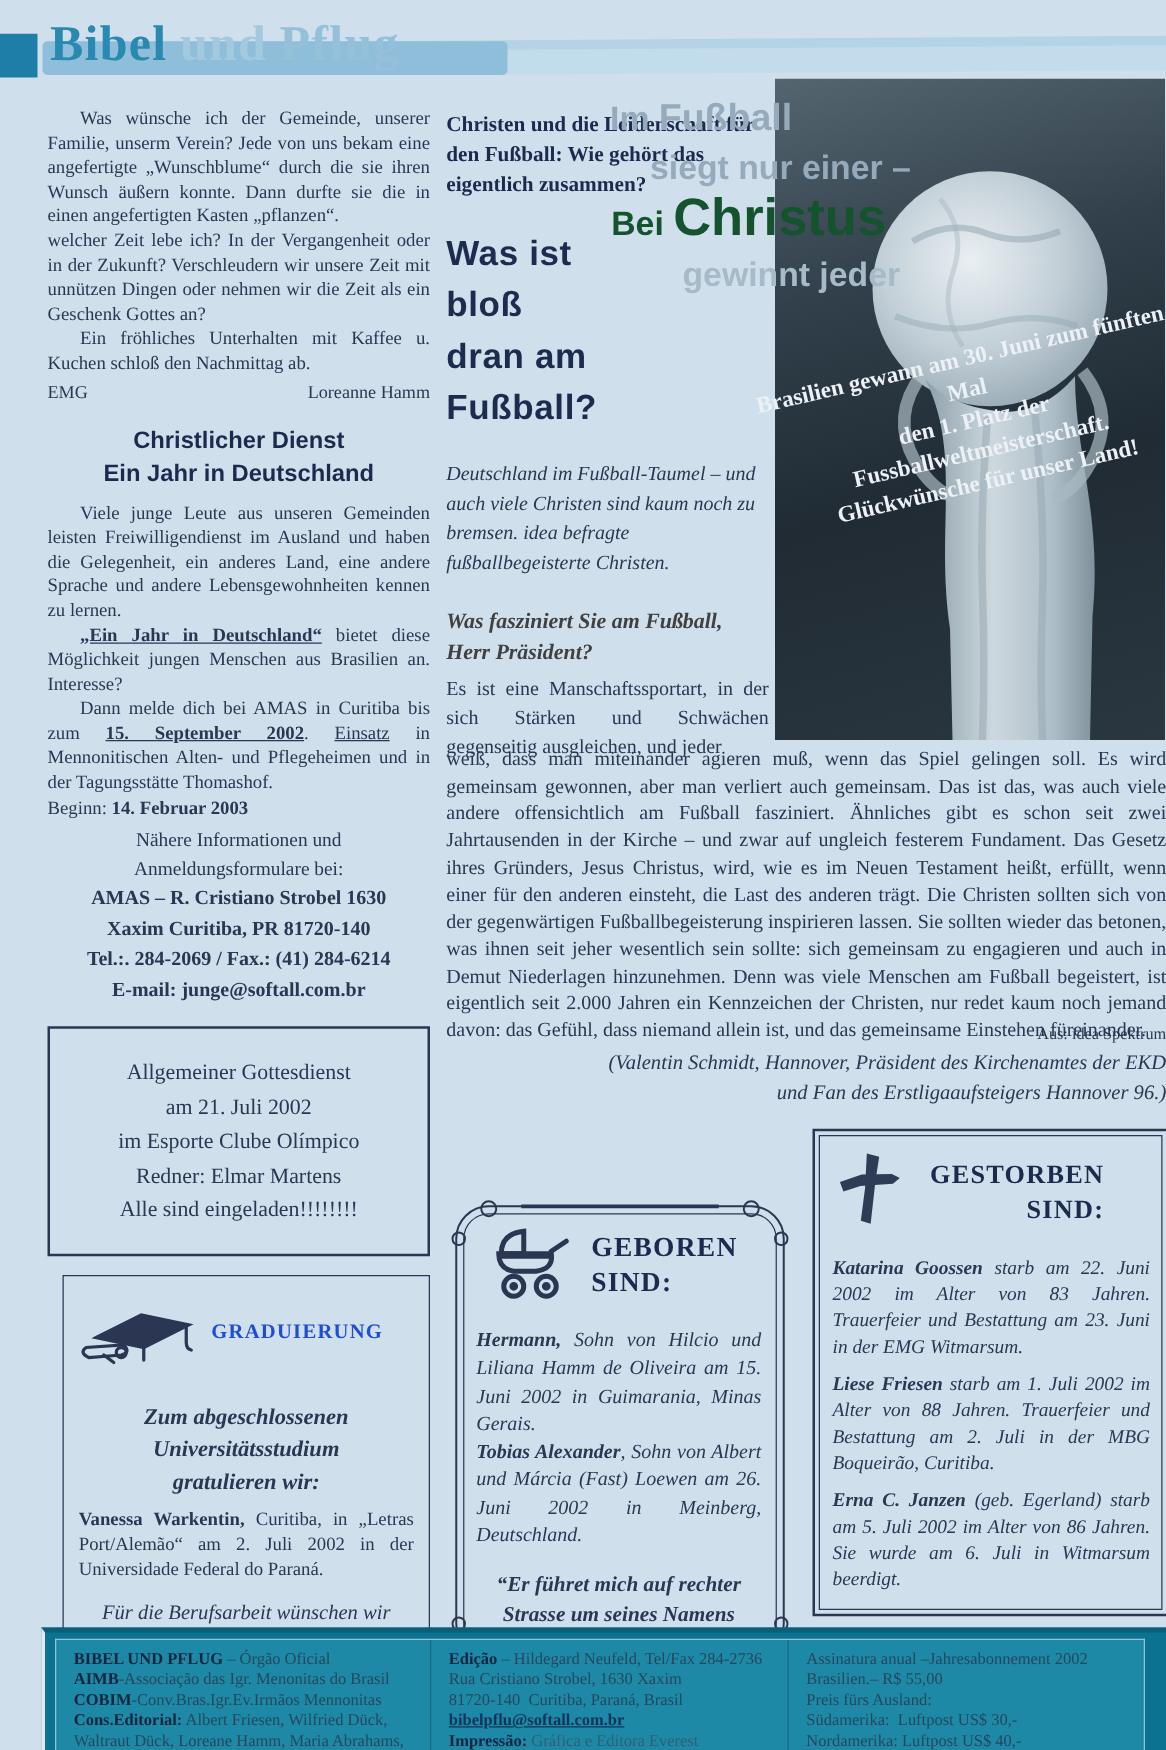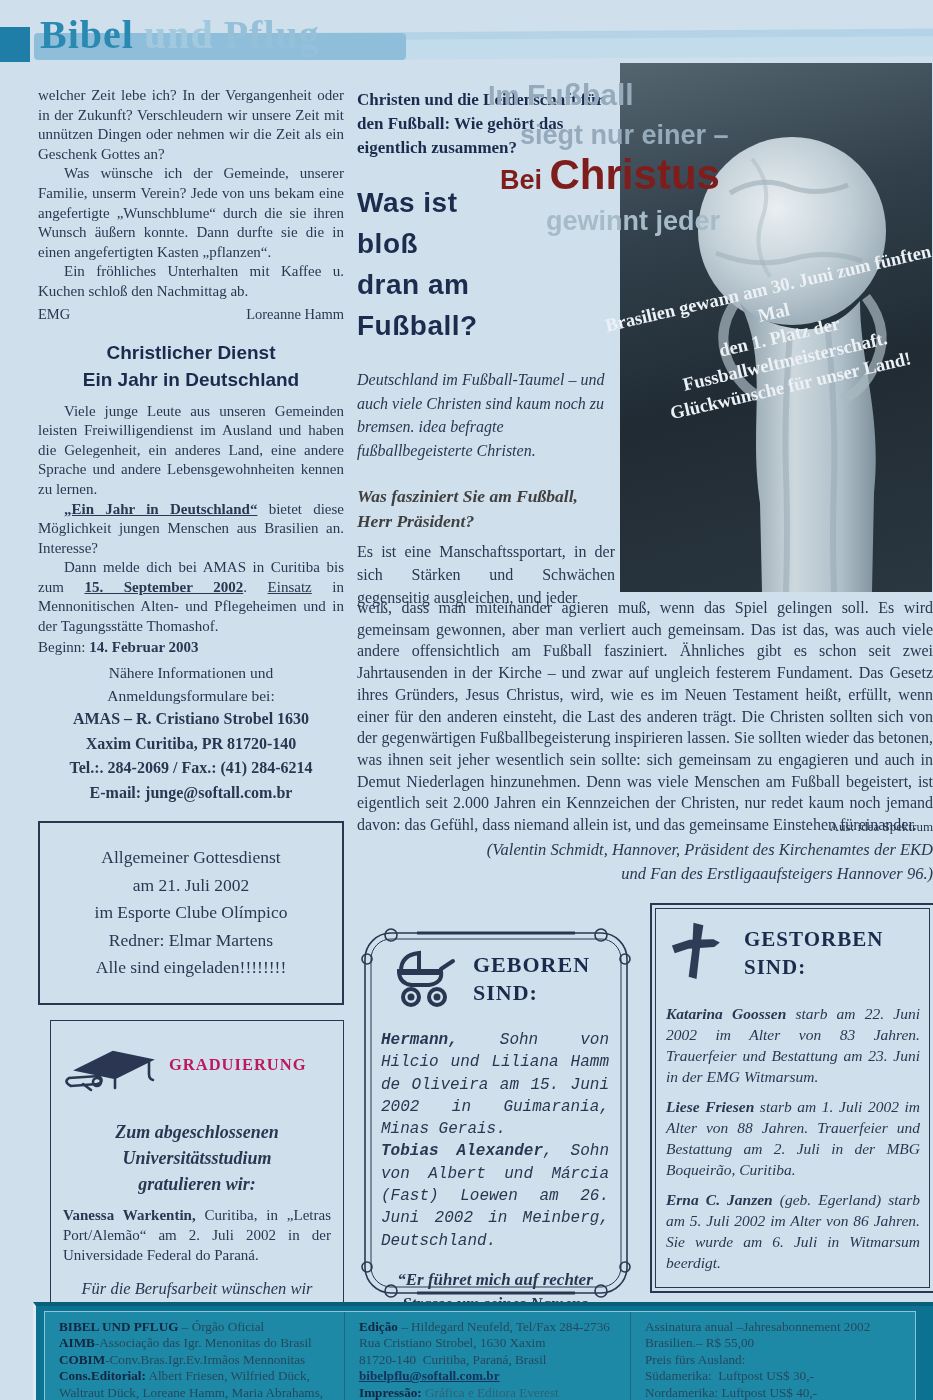--- a/index.html
+++ b/index.html
@@ -28,67 +28,67 @@
   .col-left{position:absolute;left:38px;top:86px;width:306px;}
   .byline{display:flex;justify-content:space-between;font:14.5px/19px "Liberation Serif",serif;margin-top:3px;}
   .section-head{text-align:center;font:bold 19px/27px "Liberation Sans",sans-serif;color:#1c2a4e;margin:15px 0 9px;}
   .begin-line{margin-top:1px;}
   .ctr{text-align:center;font:15.5px/23px "Liberation Serif",serif;margin:0;}
   .addr{font:bold 16px/24.5px "Liberation Serif",serif;}
   .gottesdienst-box{margin-top:16px;border:2px solid #2b3752;padding:21px 4px;text-align:center;
     font:17.5px/27.5px "Liberation Serif",serif;}
   .grad-box{margin:15px 0 0 12px;border:1.5px solid #2b3752;padding:13px 12px 16px;}
   .grad-head{display:flex;align-items:center;gap:10px;}
-  .grad-title{font:bold 16.5px "Liberation Serif",serif;letter-spacing:1px;color:#be185d;}
+  .grad-title{font:bold 16.5px "Liberation Serif",serif;letter-spacing:1px;color:#1d4ed8;}
   .grad-sub{margin:23px 0 8px;text-align:center;font:bold italic 18px/26px "Liberation Serif",serif;font-style:italic;}
   .grad-body{margin:4px 0 0;font:15px/20px "Liberation Serif",serif;text-align:justify;}
   .grad-wish{margin:12px 0 0;text-align:center;font:italic 16.5px/24px "Liberation Serif",serif;}
   .grad-quote{margin:12px 0 0;text-align:center;font:italic 18px/26px "DejaVu Serif",serif;letter-spacing:.5px;}
   
   .intro{position:absolute;left:357px;top:88px;width:258px;}
   .intro-lead{margin:0;font:bold 17px/24px "Liberation Serif",serif;color:#1c2a4e;}
   .headline{margin:22px 0 0;font:bold 28px/41px "Liberation Sans",sans-serif;color:#1d2b4e;letter-spacing:.5px;}
   .standfirst{margin:22px 0 0;font:italic 16px/23.5px "Liberation Serif",serif;}
   .question{margin:22px 0 0;font:bold italic 17.5px/25px "Liberation Serif",serif;font-style:italic;color:#404040;}
   .answer{margin:6px 0 0;font:16px/23px "Liberation Serif",serif;text-align:justify;}
   
   .photo{position:absolute;left:620px;top:63px;width:312px;height:529px;
     background:linear-gradient(165deg,#55656f 0%,#31404b 30%,#202b34 60%,#2b3740 100%);}
   .trophy-svg{position:absolute;left:0;top:0;}
   .poster-headline{position:absolute;left:488px;top:74px;width:445px;color:#95abbc;
     font-family:"Liberation Sans",sans-serif;font-weight:bold;z-index:3;}
   .ph-l1{font-size:27px;line-height:42px;}
   .ph-l1 .big{font-size:30px;}
   .ph-l2{font-size:27px;line-height:36px;margin-left:32px;}
-  .ph-l3{font-size:27px;line-height:44px;margin-left:12px;color:#7f1d1d;}
+  .ph-l3{font-size:27px;line-height:44px;margin-left:1px;color:#14532d;}
   .ph-l3 .big{font-size:42px;}
   .ph-l4{font-size:27px;line-height:38px;margin-left:58px;color:#a6bac8;}
   .poster-caption{position:absolute;left:-8px;top:212px;width:335px;transform:rotate(-13deg);
     color:#ecf1f5;font:bold 18.5px/25px "Liberation Serif",serif;text-align:center;z-index:4;}
   
   .article{position:absolute;left:357px;top:597px;width:576px;}
   .article-body{margin:0;font:16px/21.7px "Liberation Serif",serif;text-align:justify;}
   .article-source{margin:-19px 0 0;font:13px/19px "Liberation Serif",serif;text-align:right;}
   .article-credit{margin:2px 0 0;font:italic 16.5px/24.5px "Liberation Serif",serif;text-align:right;}
   
-  .born-box{position:absolute;left:357px;top:919px;width:278px;height:388px;}
+  .born-box{position:absolute;left:357px;top:951px;width:278px;height:388px;}
   .born-frame{position:absolute;left:0;top:0;}
   .born-content{position:absolute;left:24px;top:26px;width:228px;}
   .born-head{display:flex;align-items:center;gap:12px;margin-left:8px;}
   .box-title{font:bold 22px/28px "Liberation Serif",serif;color:#1c2a4e;letter-spacing:1px;}
   .born-entries{margin-top:16px;font:italic 16px/22.3px "Liberation Serif",serif;text-align:justify;}
-  .born-entries p{margin:0;font-family:Liberation Mono, monospace;}
+  .born-entries p{margin:0;}
   .bi{font-weight:bold;}
   .born-quote{margin:16px 0 0;text-align:center;font:bold italic 17px/24px "Liberation Serif",serif;font-style:italic;}
   .roman{font-style:normal;font-weight:normal;font-size:10px;}
   
   .died-box{position:absolute;left:650px;top:903px;width:281px;height:386px;border:2px solid #2b3752;}
   .died-inner{position:absolute;left:3px;top:3px;right:3px;bottom:3px;border:1px solid #2b3752;
     padding:12px 9px 0 10px;overflow:hidden;}
-  .died-head{display:flex;align-items:flex-start;gap:22px;margin-left:4px;}
+  .died-head{display:flex;align-items:flex-start;gap:22px;margin-left:4px;text-align:right;}
   .died-entries{margin-top:12px;font:italic 15.5px/21px "Liberation Serif",serif;text-align:justify;}
   .died-entries p{margin:0 0 9px;}
   .died-quote{margin:2px 0 0;text-align:center;font:bold italic 16.5px/23px "Liberation Serif",serif;font-style:italic;}
   
   .footer{position:absolute;left:33px;top:1302px;width:900px;height:98px;background:#0c7292;
     border-left:3px solid #dfeaf2;border-top:4px solid #0a5f78;}
   .footer-inner{position:absolute;left:8px;top:5px;right:20px;bottom:0;background:#1e89a6;
     border:1px solid #8ec4d6;border-bottom:none;display:flex;overflow:hidden;}
   .fcol{padding:7px 0 0 14px;box-sizing:border-box;}
   .fcol1{width:300px;border-right:1px solid rgba(10,70,90,.45);}
@@ -104,22 +104,22 @@
 
 <header class="masthead">
   <div class="mh-square"></div>
   <div class="mh-bar2"></div>
   <div class="mh-bar3"></div>
   <div class="mh-bar1"></div>
   <h1 class="mh-title"><span class="mh-w1">Bibel</span><span class="mh-w2">und</span><span class="mh-w3">Pflug</span></h1>
 </header>
 
 <section class="col-left">
+  <p class="bp indent">Was wünsche ich der Gemeinde, unserer Familie, unserm Verein? Jede von uns bekam eine angefertigte „Wunschblume“ durch die sie ihren Wunsch äußern konnte. Dann durfte sie die in einen angefertigten Kasten „pflanzen“.</p>
   <p class="bp">welcher Zeit lebe ich? In der Vergangenheit oder in der Zukunft? Verschleudern wir unsere Zeit mit unnützen Dingen oder nehmen wir die Zeit als ein Geschenk Gottes an?</p>
-  <p class="bp indent">Was wünsche ich der Gemeinde, unserer Familie, unserm Verein? Jede von uns bekam eine angefertigte „Wunschblume“ durch die sie ihren Wunsch äußern konnte. Dann durfte sie die in einen angefertigten Kasten „pflanzen“.</p>
   <p class="bp indent">Ein fröhliches Unterhalten mit Kaffee u. Kuchen schloß den Nachmittag ab.</p>
   <div class="byline">
     <span>EMG</span>
     <span>Loreanne Hamm</span>
   </div>
 
   <h2 class="section-head">
     <span>Christlicher Dienst</span><br>
     <span>Ein Jahr in Deutschland</span>
   </h2>

